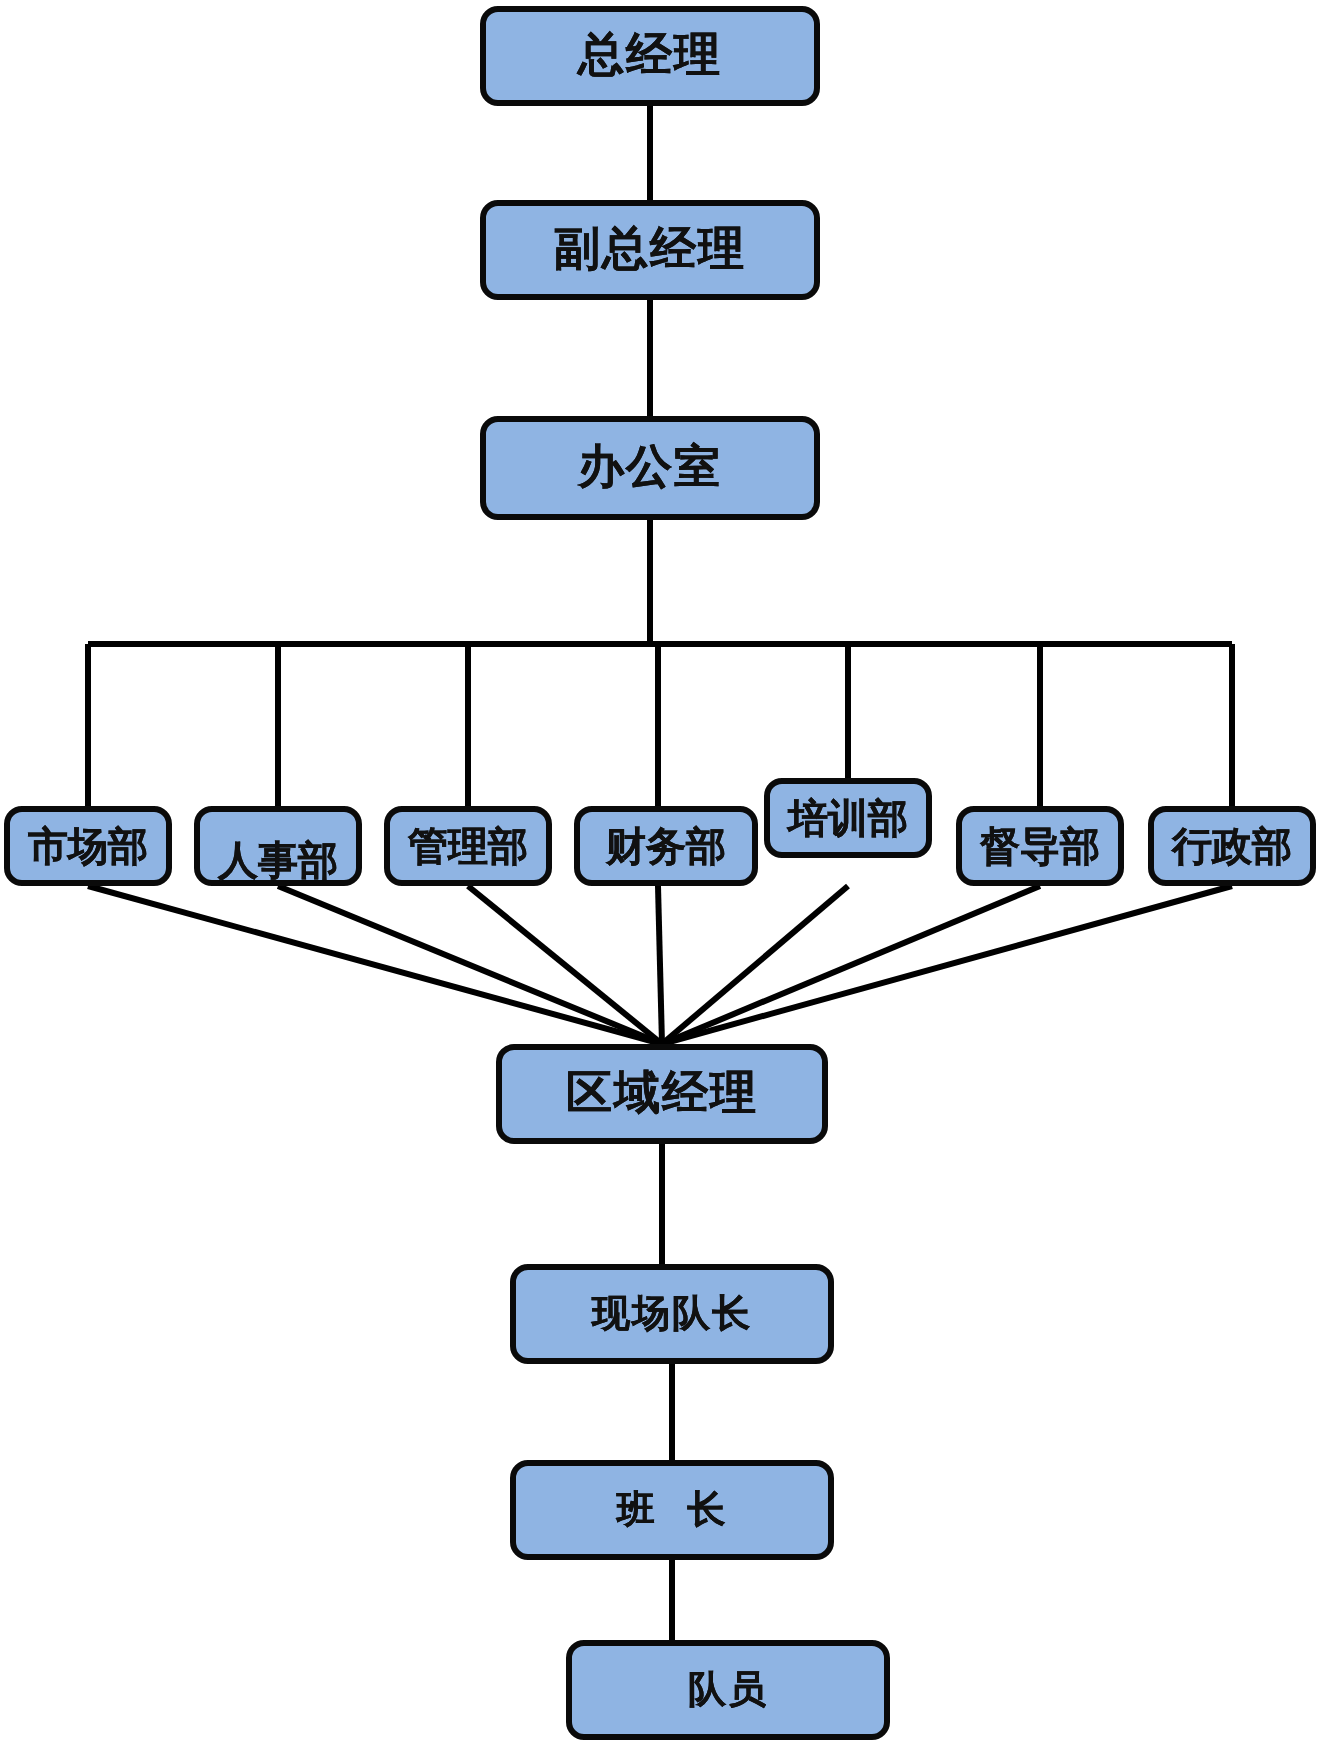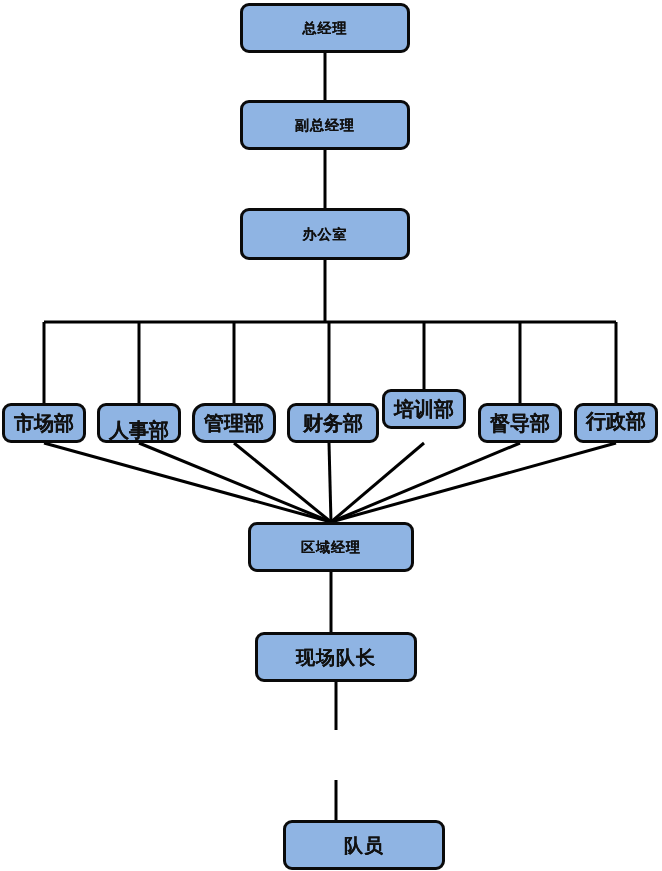--- a/index.html
+++ b/index.html
@@ -30,21 +30,21 @@
     font-weight:700;
     letter-spacing:1px;
     z-index:2;
   }
   .node-label{
     display:block;
     line-height:1;
     white-space:pre;
     text-shadow:0 0 0 #111;
   }
-  .lvl-exec   { font-size:14px; }
+  .lvl-exec   { font-size:23px; }
   .lvl-dept   { font-size:20px; letter-spacing:0px; }
   .lvl-field  { font-size:19px; }
 </style>
 </head>
 <body>
 
 <div id="chart-root">
 
   <svg id="connector-layer" width="662" height="871" viewBox="0 0 662 871" aria-hidden="true">
       <line x1="325" y1="53" x2="325" y2="100" stroke="#000000" stroke-width="3" stroke-linecap="butt"></line>
@@ -82,43 +82,46 @@
     <span class="node-label">办公室</span>
   </div>
 
   <div id="department-row">
       <div class="node lvl-dept" style="left: 2px; top: 403px; width: 84px; height: 40px;">
         <span class="node-label">市场部</span>
       </div>
       <div class="node lvl-dept" style="left: 97px; top: 403px; width: 84px; height: 40px; align-items: flex-end;">
         <span class="node-label">人事部</span>
       </div>
-      <div class="node lvl-dept" style="left: 192px; top: 403px; width: 84px; height: 40px; border-radius: 13px;">
+      <div class="node lvl-dept" style="left: 192px; top: 403px; width: 84px; height: 40px;">
         <span class="node-label">管理部</span>
       </div>
       <div class="node lvl-dept" style="left: 287px; top: 403px; width: 92px; height: 40px;">
         <span class="node-label">财务部</span>
       </div>
       <div class="node lvl-dept" style="left: 382px; top: 389px; width: 84px; height: 40px;">
         <span class="node-label">培训部</span>
       </div>
       <div class="node lvl-dept" style="left: 478px; top: 403px; width: 84px; height: 40px;">
         <span class="node-label">督导部</span>
       </div>
-      <div class="node lvl-dept" style="left: 574px; top: 403px; width: 84px; height: 40px; font-family: Liberation Mono, monospace;">
+      <div class="node lvl-dept" style="left: 574px; top: 403px; width: 84px; height: 40px;">
         <span class="node-label">行政部</span>
       </div>
     </div>
 
   <div class="node lvl-exec" style="left: 248px; top: 522px; width: 166px; height: 50px;">
     <span class="node-label">区域经理</span>
   </div>
 
   <div class="node lvl-field" style="left: 255px; top: 632px; width: 162px; height: 50px;">
     <span class="node-label">现场队长</span>
   </div>
 
+  <div class="node lvl-field" style="left: 255px; top: 730px; width: 162px; height: 50px;">
+    <span class="node-label">班  长</span>
+  </div>
 
   <div class="node lvl-field" style="left: 255px; top: 820px; width: 162px; height: 50px; margin-left: 28px;">
     <span class="node-label">队员</span>
   </div>
 
 </div>
 
 </body></html>

